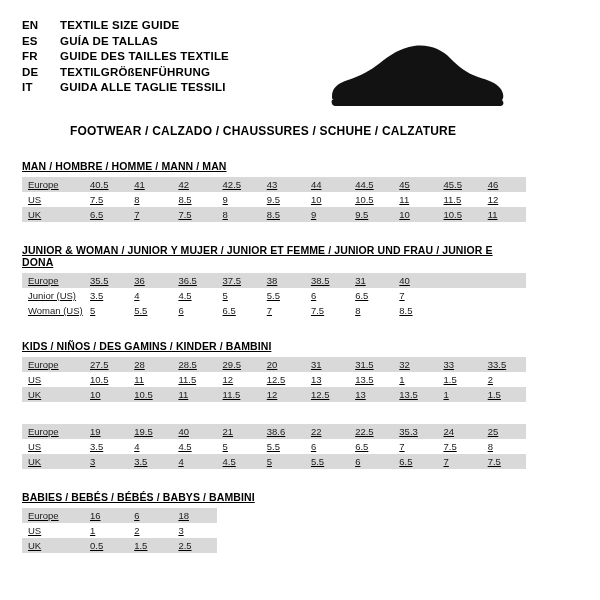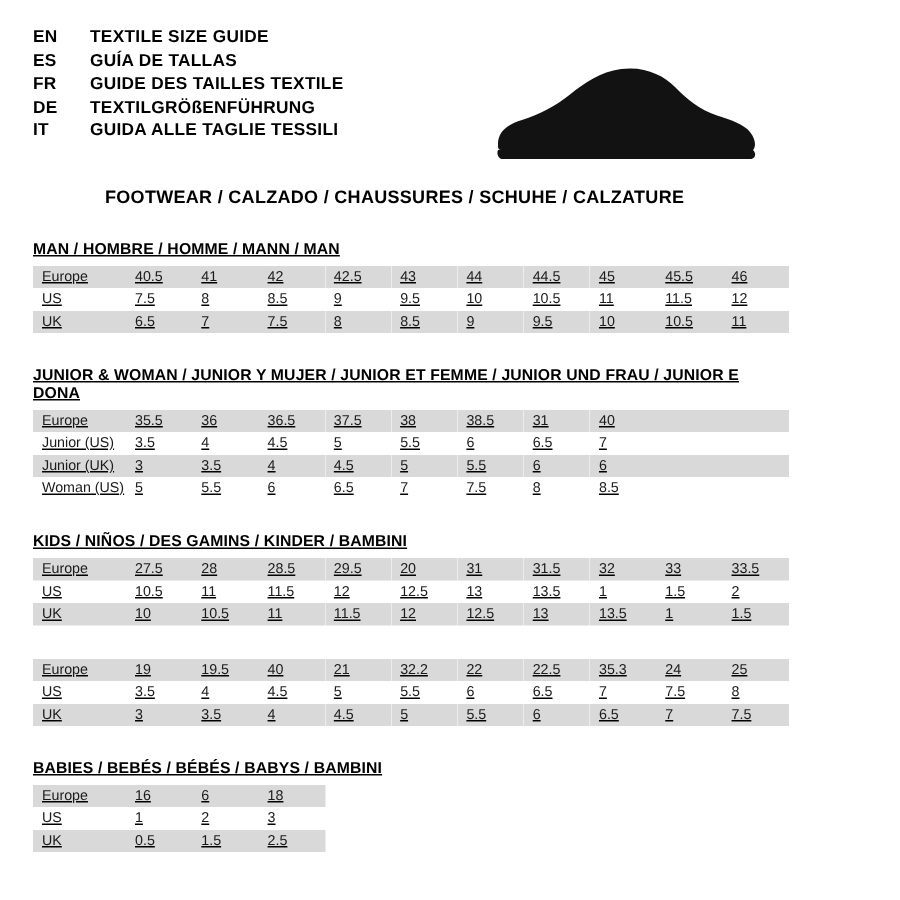--- a/index.html
+++ b/index.html
@@ -208,33 +208,20 @@
           <td>4</td>
           <td>4.5</td>
           <td>5</td>
           <td>5.5</td>
           <td>6</td>
           <td>6.5</td>
           <td>7</td>
           <td></td>
           <td></td>
         </tr>
-        <tr class="shaded">
-          <td class="label">Junior (UK)</td>
-          <td>3</td>
-          <td>3.5</td>
-          <td>4</td>
-          <td>4.5</td>
-          <td>5</td>
-          <td>5.5</td>
-          <td>6</td>
-          <td>6</td>
-          <td></td>
-          <td></td>
-        </tr>
         <tr>
           <td class="label">Woman (US)</td>
           <td>5</td>
           <td>5.5</td>
           <td>6</td>
           <td>6.5</td>
           <td>7</td>
           <td>7.5</td>
           <td>8</td>
           <td>8.5</td>
@@ -294,21 +281,21 @@
 
   <div class="group">
     <table class="sizes">
       <tbody>
         <tr class="shaded">
           <td class="label">Europe</td>
           <td>19</td>
           <td>19.5</td>
           <td>40</td>
           <td>21</td>
-          <td>32.2</td>
+          <td>38.6</td>
           <td>22</td>
           <td>22.5</td>
           <td>35.3</td>
           <td>24</td>
           <td>25</td>
         </tr>
         <tr>
           <td class="label">US</td>
           <td>3.5</td>
           <td>4</td>

